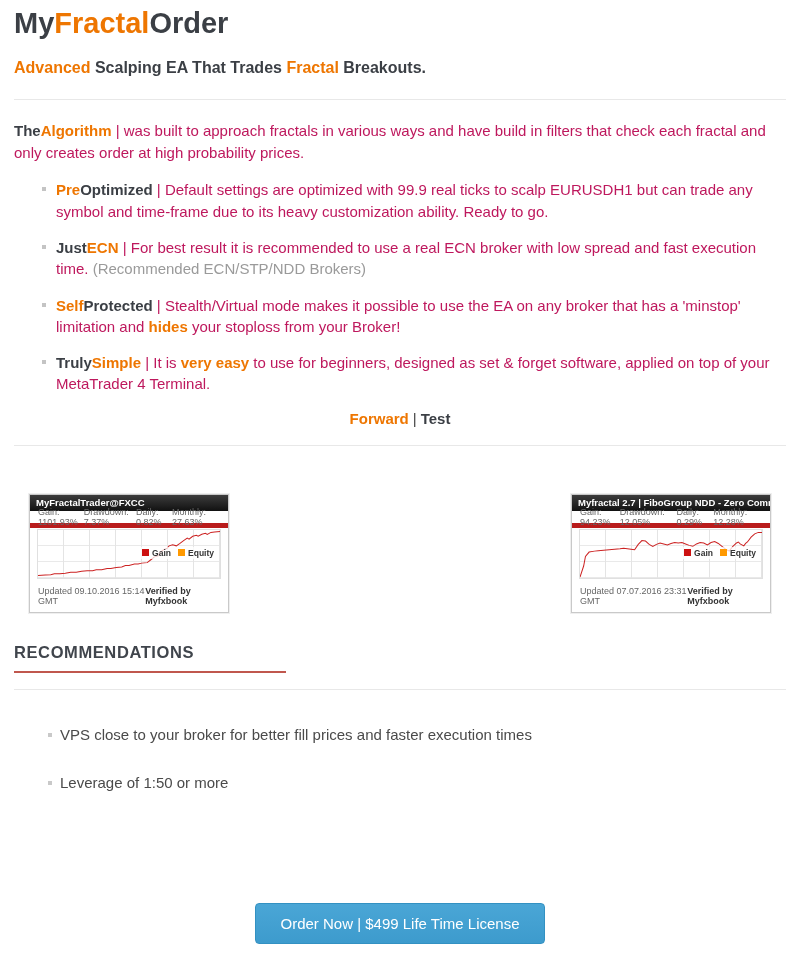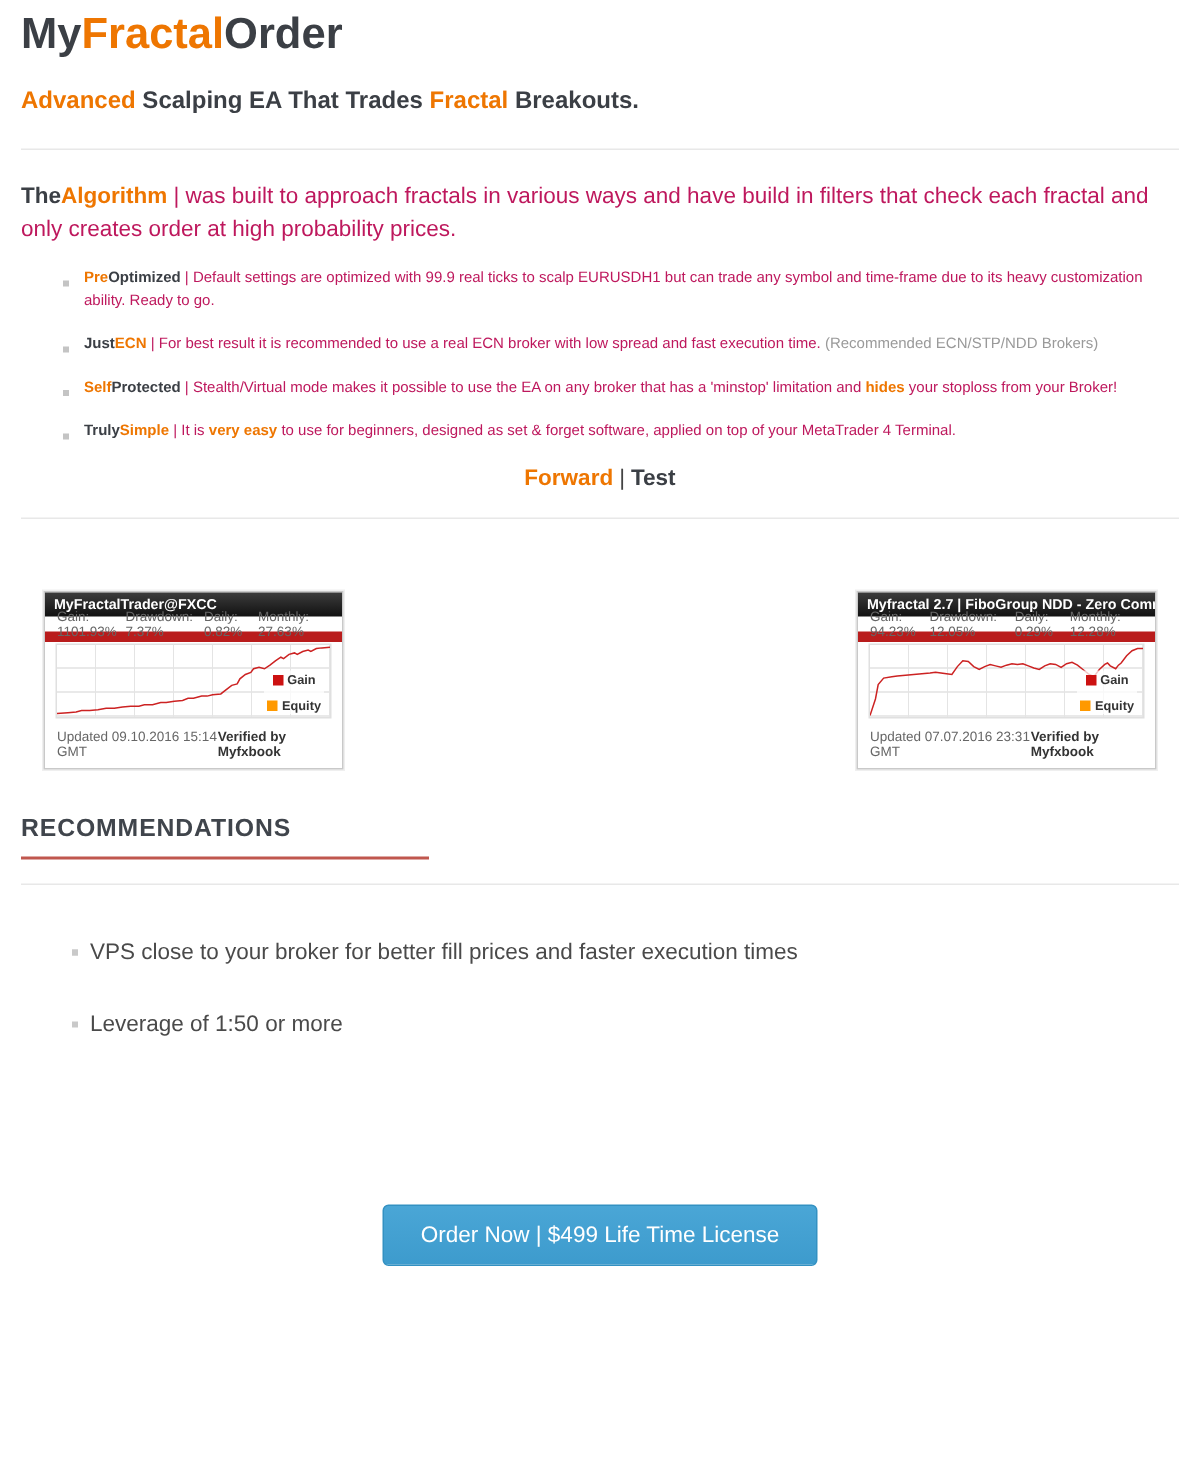--- a/index.html
+++ b/index.html
@@ -27,21 +27,21 @@
   .rule-3 { margin-top: 16px; }
 
   .intro { margin-top: 20px; font-size: 15px; line-height: 1.45; }
 
   
   .features { margin-top: 16px; list-style: none; }
   .features li {
     position: relative;
     margin: 0 0 15px 0;
     padding-left: 42px;
-    font-size: 10px; line-height: 1.42;
+    font-size: 15px; line-height: 1.42;
   }
   .bullet {
     position: absolute; left: 28px; top: 8px;
     width: 4px; height: 4px; background: #c4c4c4; display: inline-block;
   }
 
   .forward-line { margin-top: 14px; text-align: center; font-size: 15px; font-weight: bold; }
   .forward-link { color: #ee7601; text-decoration: none; cursor: pointer; }
   .pipe { color: #444; font-weight: normal; padding: 0 4px; }
   .test-label { color: #3b3f45; }
@@ -58,35 +58,35 @@
   .widget-titlebar {
     height: 16px; flex: 0 0 16px;
     background: linear-gradient(#3c3c3c, #111111);
     color: #ffffff; font-weight: bold; font-size: 9.5px;
     display: flex; align-items: center; padding: 0 6px;
     white-space: nowrap; overflow: hidden;
   }
   .widget-stats {
     height: 17px; flex: 0 0 17px;
     display: flex; justify-content: space-between; align-items: center;
-    padding: 0 8px; color: #666; border-bottom: 7px solid #b91c1c;
+    padding: 0 8px; color: #666; border-bottom: 5px solid #b91c1c;
   }
   .widget-plot {
     position: relative; flex: 1 1 auto; margin: 1px 7px 1px 7px;
     border: 1px solid #e0e0e0;
     background-image:
       repeating-linear-gradient(to right, transparent 0 25px, #e4e4e4 25px 26px),
       repeating-linear-gradient(to bottom, transparent 0 15px, #e9e9e9 15px 16px);
   }
   .widget-plot svg { position: absolute; inset: 0; width: 100%; height: 100%; }
   .legend {
-    position: absolute; right: 4px; bottom: 2px;
+    position: absolute; right: 4px; bottom: 19px;
     display: flex; align-items: center; gap: 7px;
     font-size: 8.5px; color: #333; font-weight: bold;
-    background: rgba(255,255,255,0.75); padding: 1px 2px; flex-direction: column;
+    background: rgba(255,255,255,0.75); padding: 1px 2px;
   }
   .legend-item { display: flex; align-items: center; gap: 3px; }
   .legend-sq { width: 7px; height: 7px; display: inline-block; }
   .widget-footer {
     height: 17px; flex: 0 0 17px;
     display: flex; justify-content: space-between; align-items: center;
     padding: 16px 8px; color: #666;
   }
   .verified { font-weight: bold; color: #333; }
 

